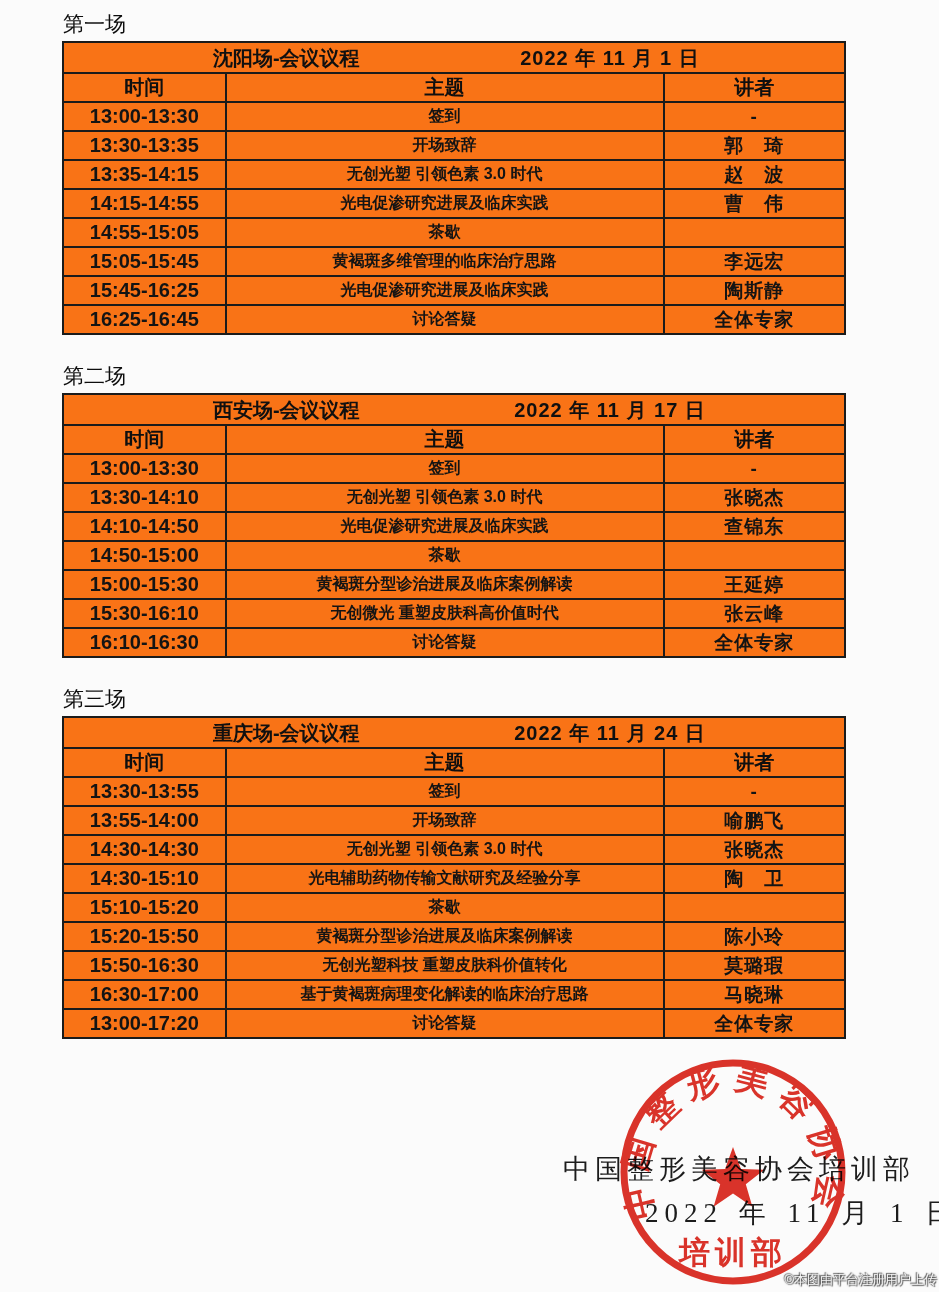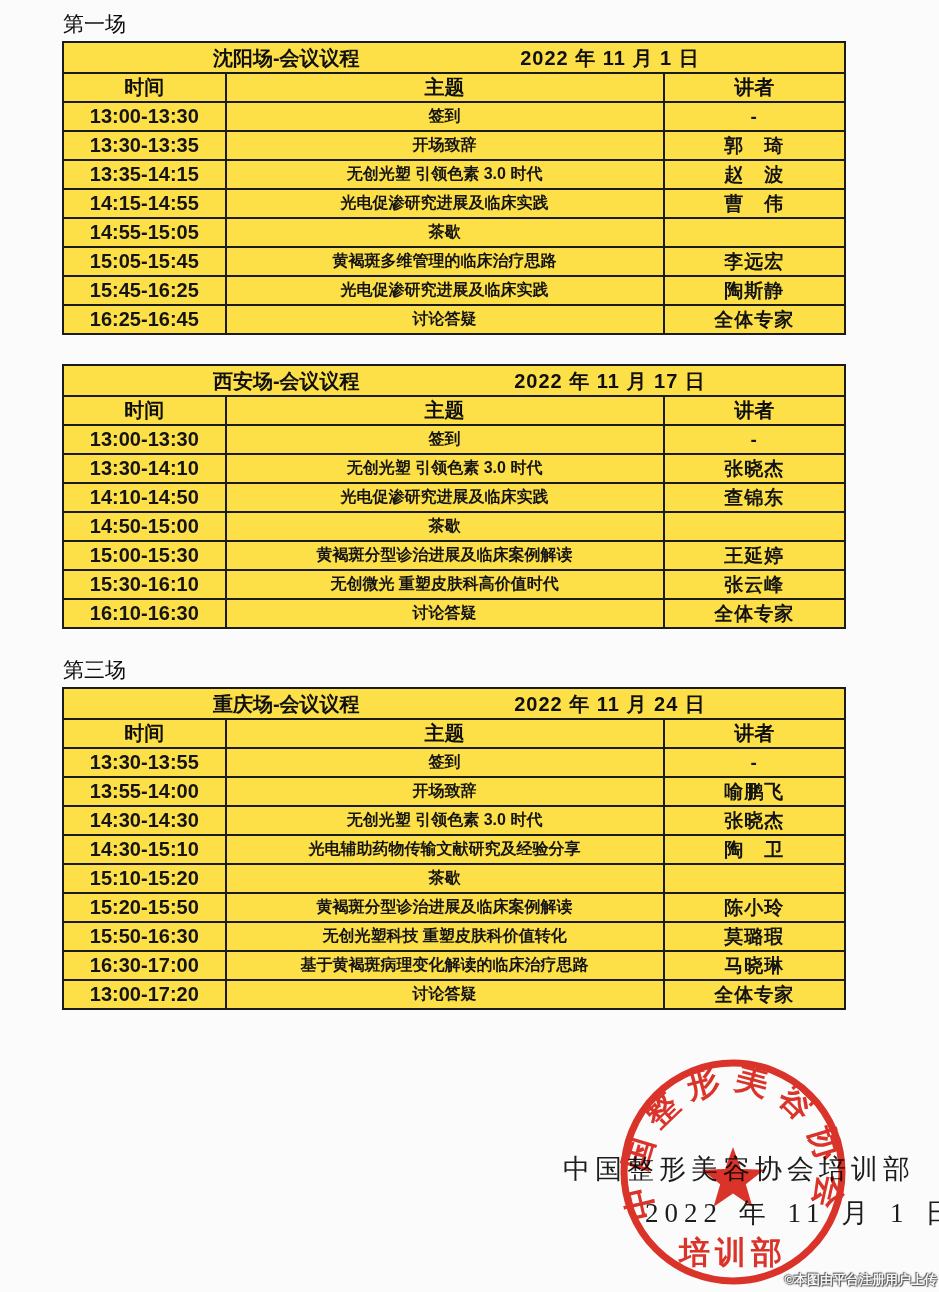--- a/index.html
+++ b/index.html
@@ -7,21 +7,21 @@
     width:939px;height:1292px;position:relative;overflow:hidden;
     background:#fbfbfb;color:#141414;
     font-family:"Liberation Sans","DejaVu Sans",sans-serif;
   }
   .content{position:absolute;left:62px;top:8px;width:784px;}
   .session{margin-bottom:29px;}
   .session-label{
     font-family:"Liberation Serif","DejaVu Serif",serif;
     font-size:21px;color:#0d0d0d;margin:4px 0 5px 1px;line-height:24px;
   }
-  table.agenda{border-collapse:collapse;width:100%;table-layout:fixed;background:#fde047;}
+  table.agenda{border-collapse:collapse;width:100%;table-layout:fixed;background:#f97316;}
   table.agenda td,table.agenda th{
     border:2px solid #1b1b1b;text-align:center;vertical-align:middle;
     padding:0;overflow:hidden;white-space:nowrap;
   }
   .col-time{width:20.8%;}
   .col-topic{width:56%;}
   .col-speaker{width:23.2%;}
   .title-cell{height:29px;position:relative;}
   .title-cell .venue,.title-cell .tdate{
     position:absolute;top:50%;transform:translate(-50%,-50%);
@@ -44,21 +44,21 @@
     font-family:"Liberation Serif","DejaVu Serif",serif;
     font-size:27px;letter-spacing:6px;word-spacing:3px;color:#1c1c1c;white-space:nowrap;
   }
   .stamp{
     position:absolute;left:617px;top:1054px;width:232px;height:236px;
     mix-blend-mode:multiply;opacity:.95;
   }
   .stamp text{font-family:"Liberation Serif","DejaVu Serif",serif;font-weight:bold;}
   .watermark{
     position:absolute;right:2px;top:1271px;
-    font-size:13px;font-weight:bold;color:#f5f5f5;white-space:nowrap;
+    font-size:13px;font-weight:normal;color:#f5f5f5;white-space:nowrap;
     text-shadow:-1px -1px 1px #565656,1px 1px 1px #565656,0 0 2px #454545;
   }
 </style>
 </head>
 <body>
 
 <div class="content" id="sessions">
     <section class="session">
       <div class="session-label">第一场</div>
       <table class="agenda">
@@ -116,20 +116,21 @@
           </tr>
           <tr>
             <td class="c-time">16:25-16:45</td>
             <td class="c-topic">讨论答疑</td>
             <td class="c-speaker">全体专家</td>
           </tr>
         </tbody>
       </table>
     </section>
     <section class="session">
+      <div class="session-label">第二场</div>
       <table class="agenda">
         <colgroup>
           <col class="col-time">
           <col class="col-topic">
           <col class="col-speaker">
         </colgroup>
         <tbody>
           <tr>
             <td class="title-cell" colspan="3">
               <span class="venue">西安场-会议议程</span>

